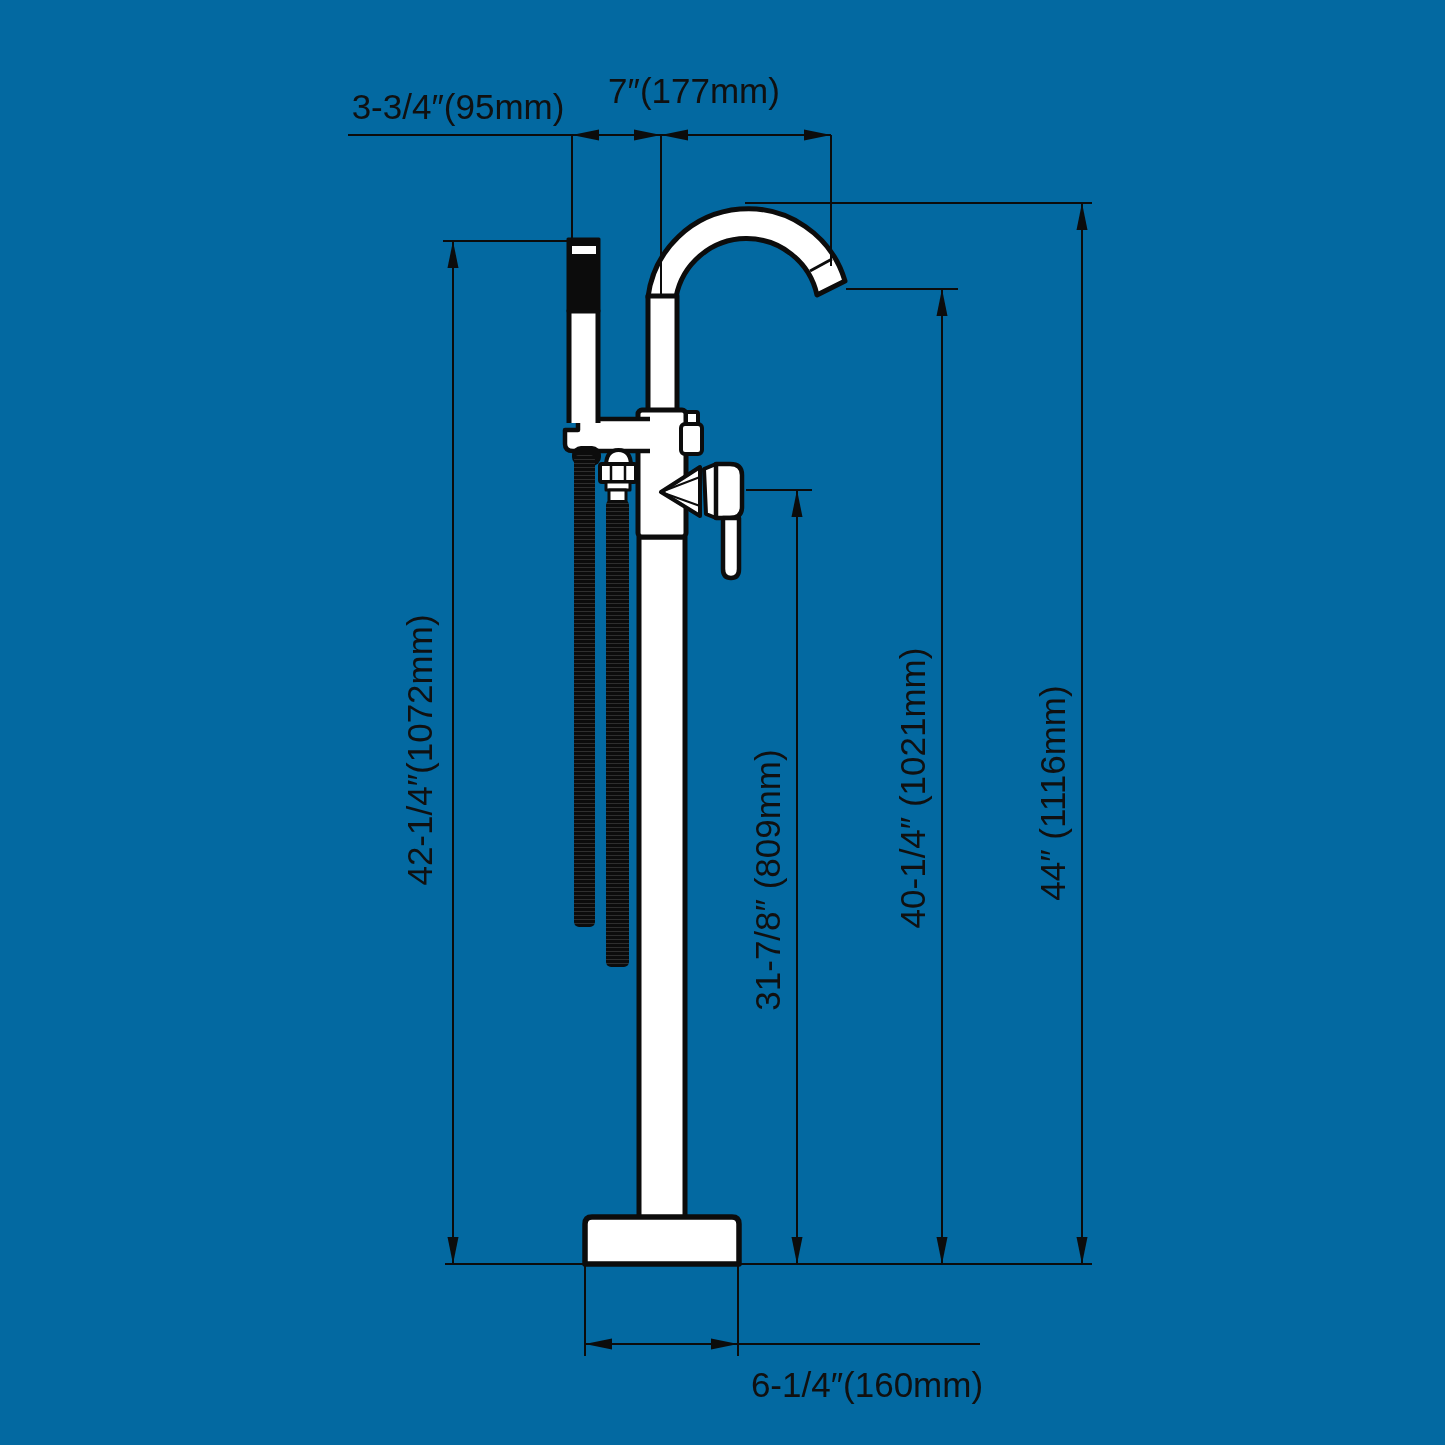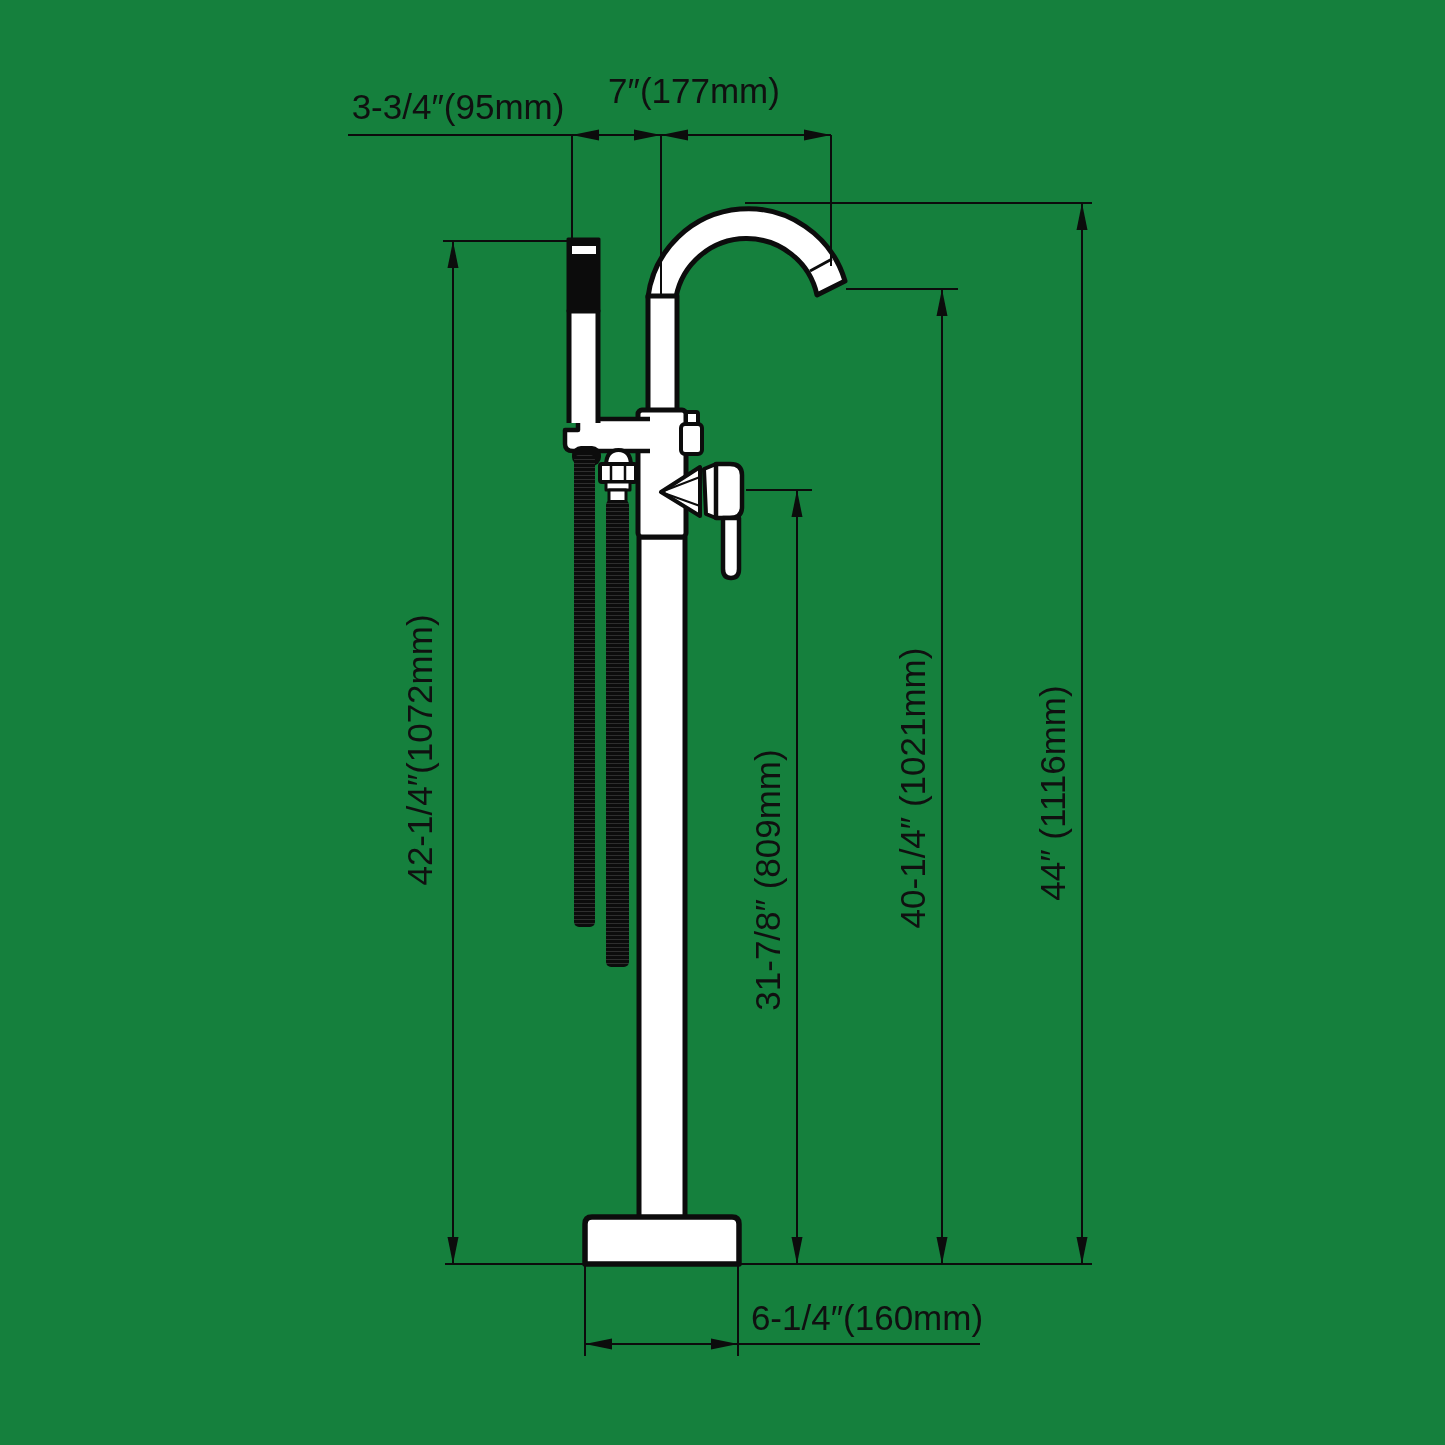--- a/index.html
+++ b/index.html
@@ -1,19 +1,19 @@
 <!DOCTYPE html>
 <html><head>
 <meta charset="utf-8">
 <style>
   html,body{margin:0;padding:0;background:#ffffff;}
   .stage{
     position:relative;
     width:1445px;height:1445px;
-    background:#15803d;
+    background:#0369a1;
     font-family:"Liberation Sans","DejaVu Sans",sans-serif;
     overflow:hidden;
   }
   .stage svg{position:absolute;left:0;top:0;}
   .lbl{
     position:absolute;
     font-size:35px;
     line-height:1;
     color:#101010;
     white-space:nowrap;
@@ -129,14 +129,14 @@
   <div class="lbl" style="left:694px;top:90px">7″(177mm)</div>
 
   <div class="lbl v" style="left:419px;top:750px">42-1/4″(1072mm)</div>
 
   <div class="lbl v" style="left:767px;top:880px">31-7/8″ (809mm)</div>
 
   <div class="lbl v" style="left:912px;top:788px">40-1/4″ (1021mm)</div>
 
   <div class="lbl v" style="left:1052px;top:793px">44″ (1116mm)</div>
 
-  <div class="lbl" style="left:867px;top:1317px">6-1/4″(160mm)</div>
+  <div class="lbl" style="left:867px;top:1384px">6-1/4″(160mm)</div>
 </div>
 
 </body></html>

